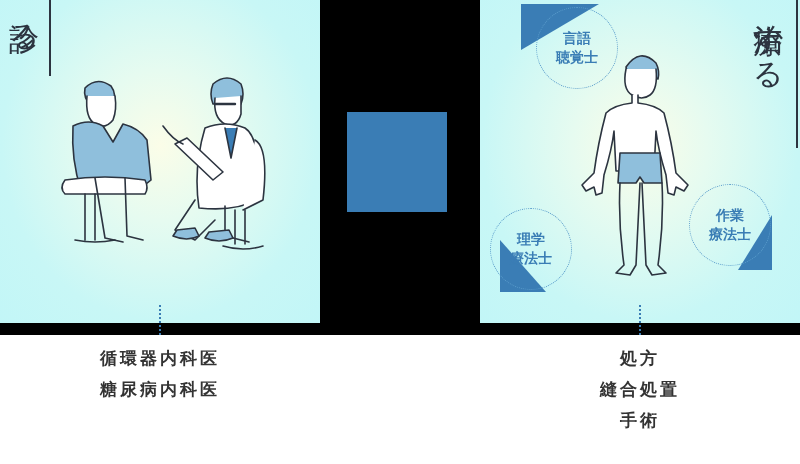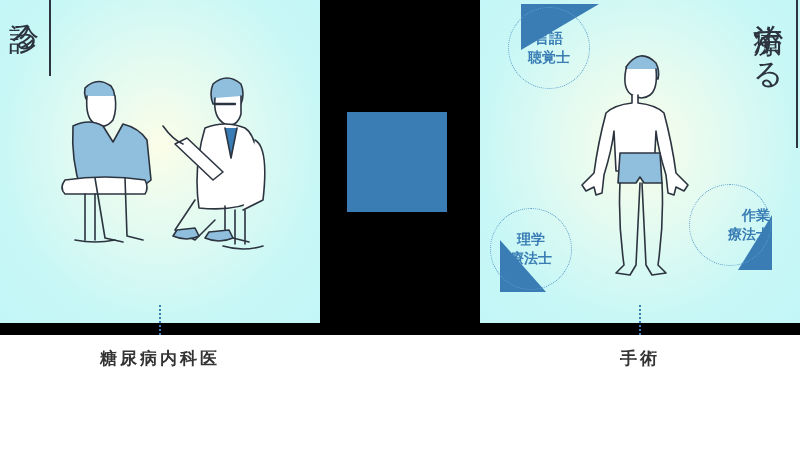--- a/index.html
+++ b/index.html
@@ -79,51 +79,54 @@
   </svg>
 </div>
 
 <div class="center-square"></div>
 
 <div class="panel" id="panel-right">
   <div class="vtitle" id="title-right" style="left:272px;">治療する</div>
   <div class="vbar" style="left:316px; top:0; height:148px;"></div>
 
   <div class="badge-corner" style="left:41px; top:4px; width:78px; height:46px; clip-path:polygon(0 0,100% 0,0 100%);"></div>
-  <div class="badge" style="left:28px; top:7px;">
+  <div class="badge" style="left:56px; top:7px;">
     <span>言語</span>
     <span>聴覚士</span>
   </div>
 
   <div class="badge-corner" style="left:20px; top:240px; width:46px; height:52px; clip-path:polygon(0 0,100% 100%,0 100%);"></div>
   <div class="badge" style="left:10px; top:208px;">
     <span>理学</span>
     <span>療法士</span>
   </div>
 
   <div class="badge-corner" style="left:258px; top:215px; width:34px; height:55px; clip-path:polygon(100% 0,100% 100%,0 100%);"></div>
-  <div class="badge" style="left:209px; top:184px;align-items:flex-end;">
+  <div class="badge" style="left:209px; top:184px;">
     <span>作業</span>
     <span>療法士</span>
   </div>
 
   <svg style="position:absolute; left:100px; top:45px;" width="120" height="235" viewBox="0 0 120 235" fill="none" stroke="#2c3440" stroke-width="1.6" stroke-linecap="round" stroke-linejoin="round">
     <path d="M46 22 q14-20 30-4 q4 8 2 16 q-14-10-30-4 z" fill="#8fbfdc"></path>
     <path d="M46 24 q-4 20 6 26 q10 6 18 0 q8-6 6-26" fill="#fff"></path>
     <path d="M52 50 l0 8 q-18 2-26 10 q-8 30-12 60 l-12 12 l4 6 l8-4 l2 8 l6-2 l2-18 q8-26 10-44 l2 40 l38 0 l2-40 q2 18 10 44 l2 18 l6 2 l2-8 l8 4 l4-6 l-12-12 q-4-30-12-60 q-8-8-26-10 l0-8" fill="#fff"></path>
     <path d="M40 108 l40 0 l2 30 l-18 0 l-4-6 l-4 6 l-18 0 z" fill="#8fbfdc"></path>
     <path d="M40 138 q-2 40 4 82 l-8 8 l14 2 l6-10 q2-40 4-82"></path>
     <path d="M82 138 q2 40-4 82 l8 8 l-14 2 l-6-10 q-2-40-4-82"></path>
   </svg>
 </div>
 
 <div class="dotline" style="left:159px; top:305px; height:30px;"></div>
 <div class="dotline" style="left:639px; top:305px; height:30px;"></div>
 
 <div class="bottom-area"></div>
 
 <div class="list" id="list-left">
+  <div>循環器内科医</div>
   <div>糖尿病内科医</div>
 </div>
 
 <div class="list" id="list-right">
+  <div>処方</div>
+  <div>縫合処置</div>
   <div>手術</div>
 </div>
 
 </body></html>

